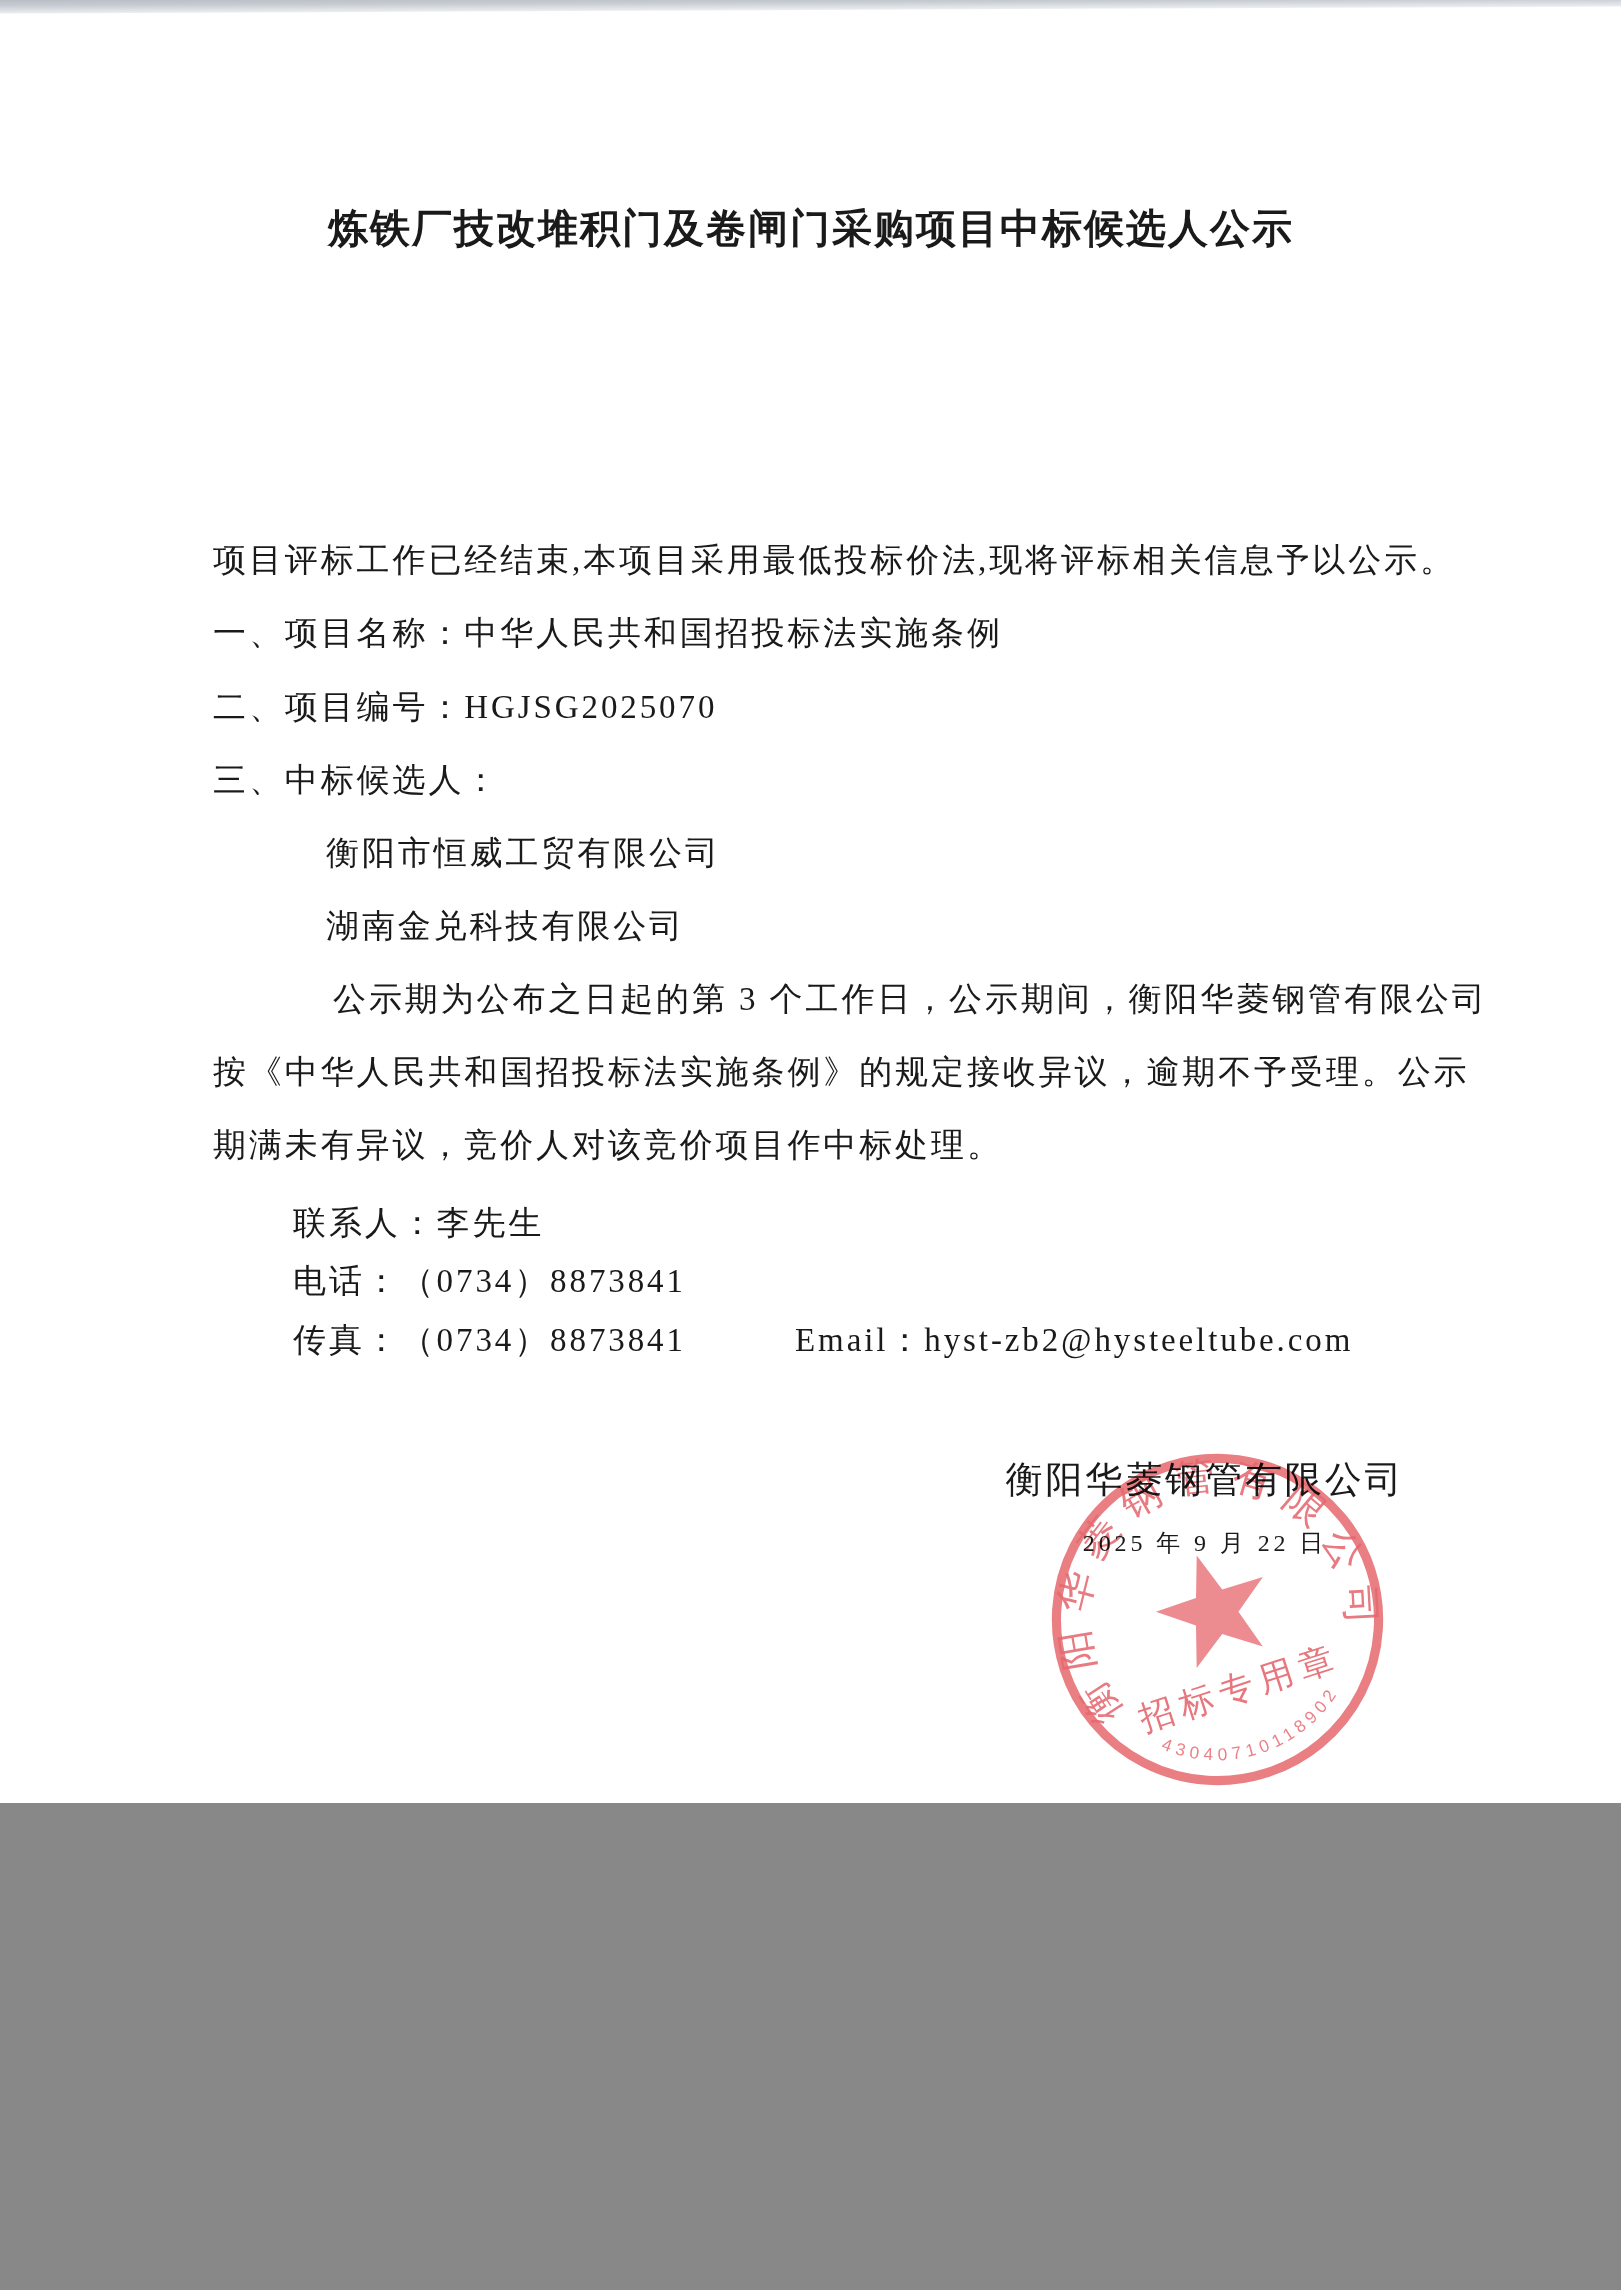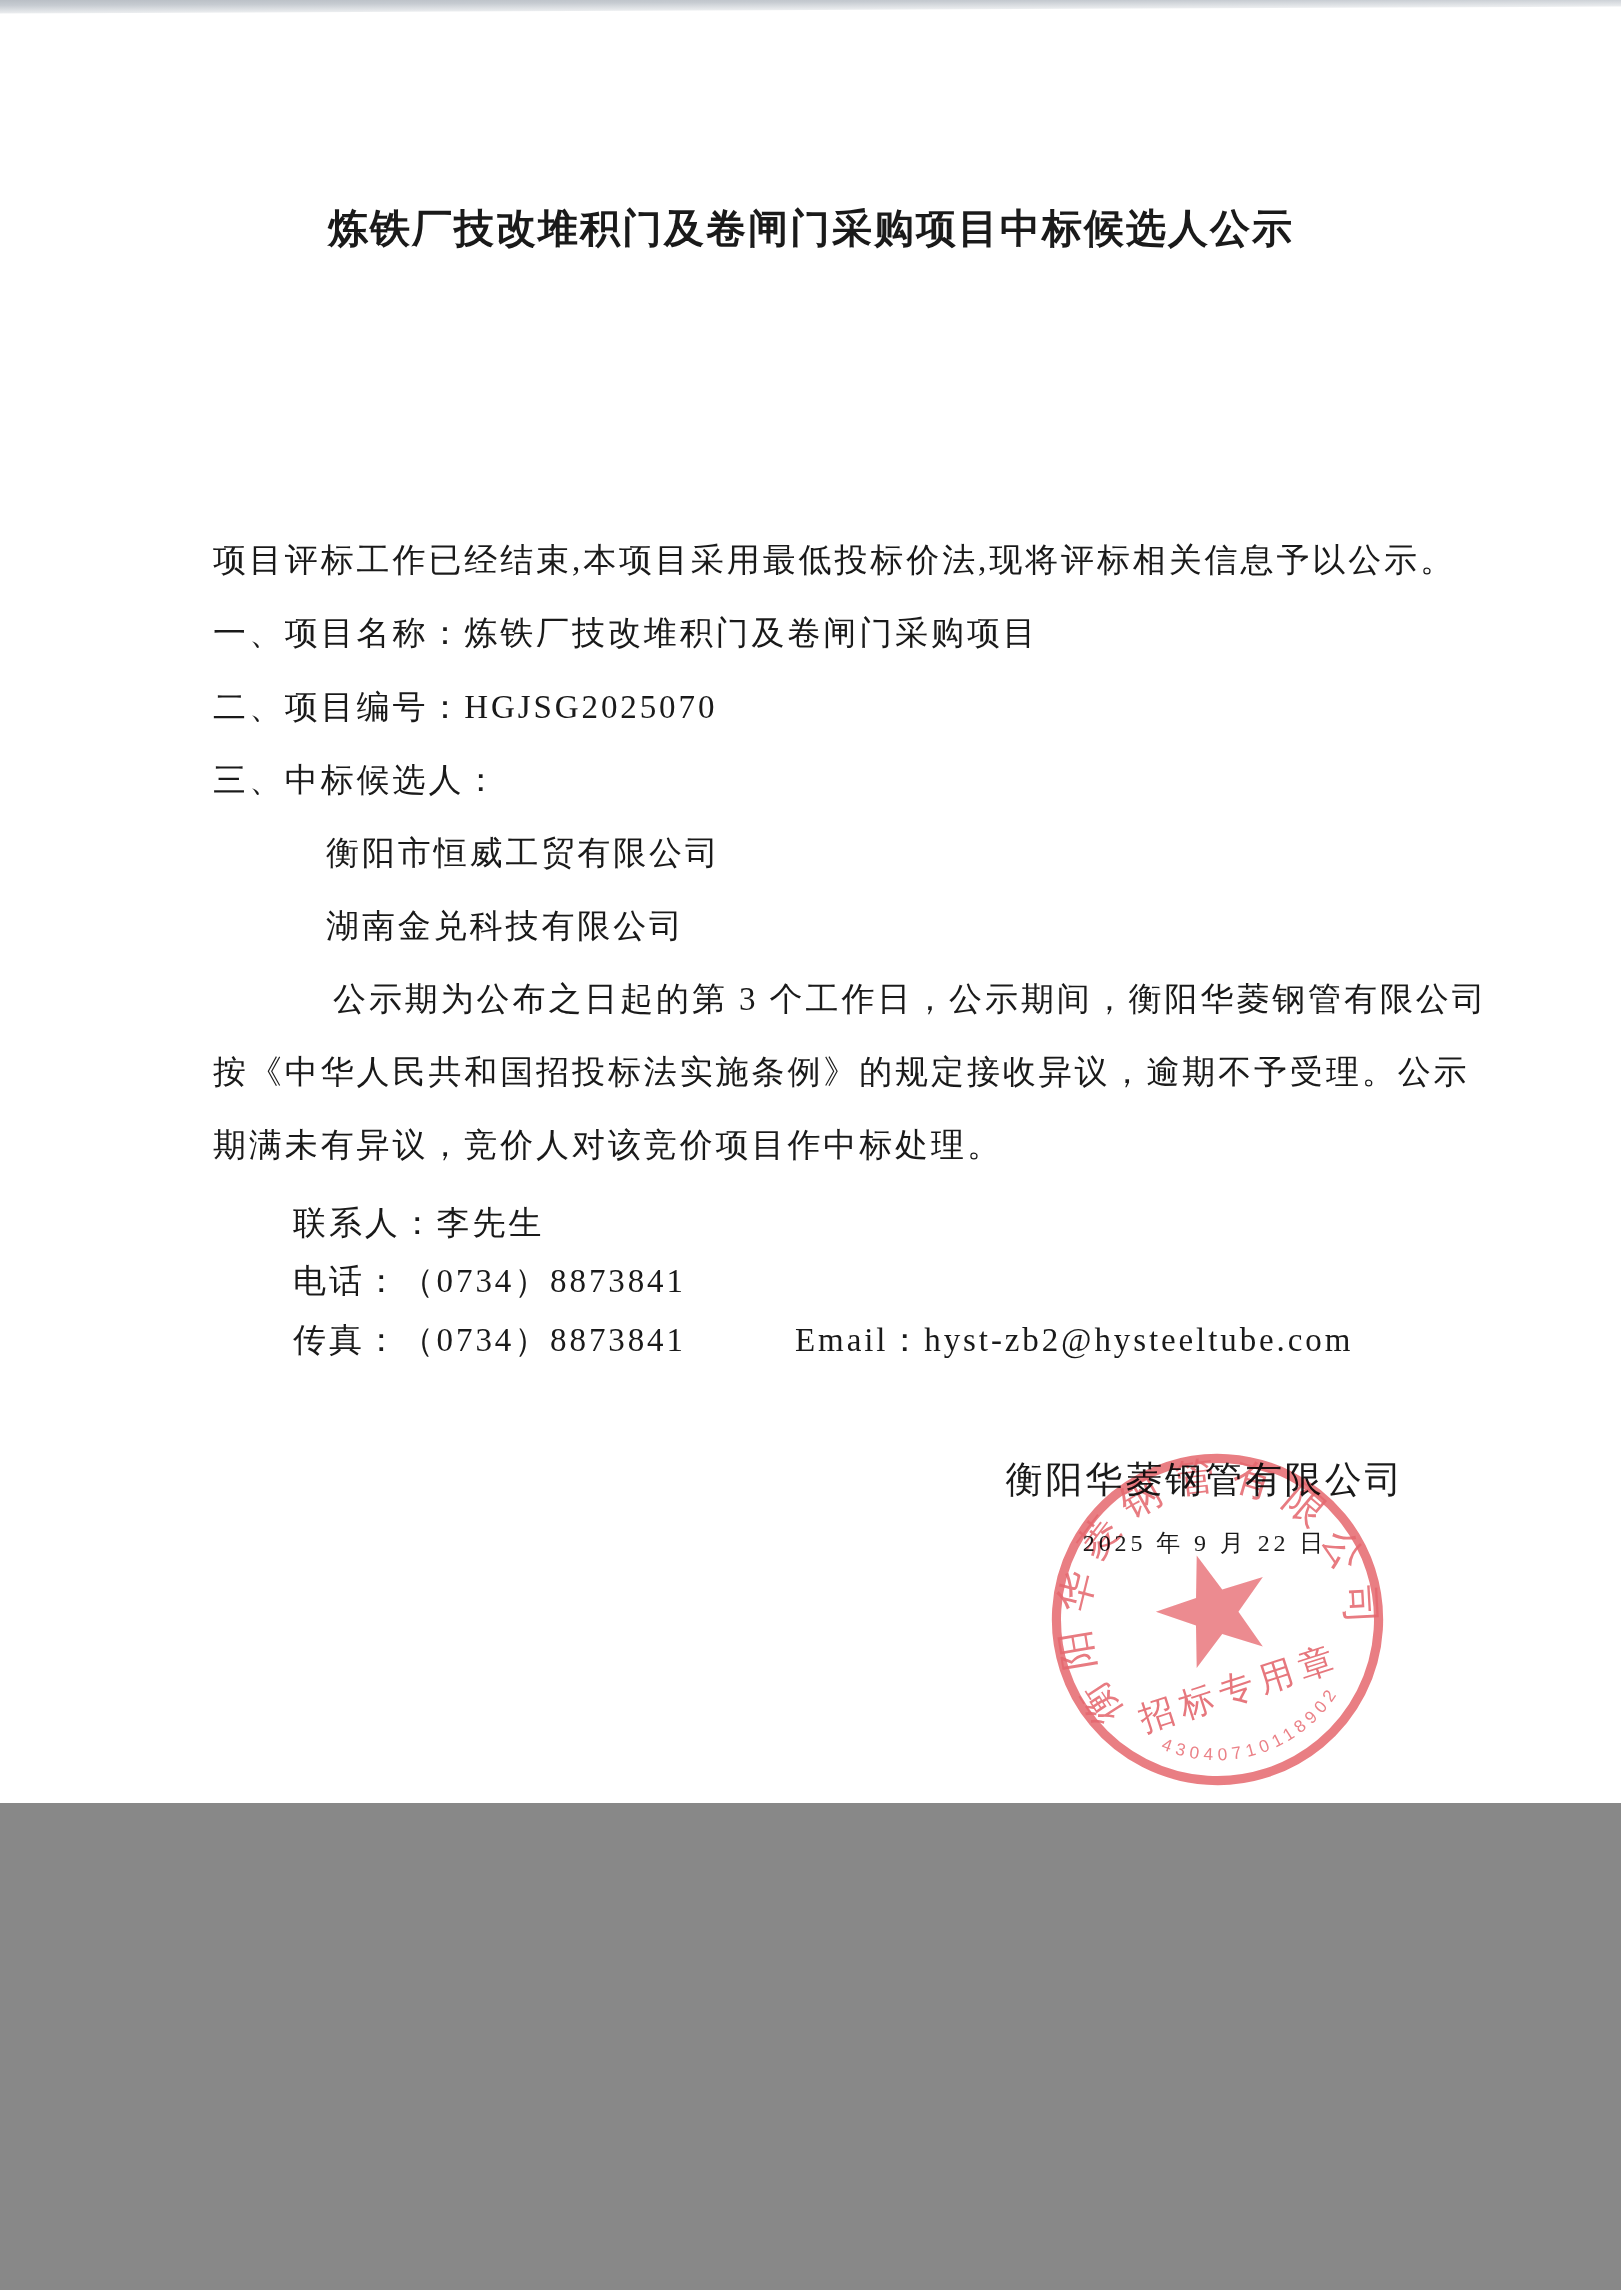--- a/index.html
+++ b/index.html
@@ -64,21 +64,21 @@
 </head>
 <body>
 
 <div class="page">
 
   <div class="scan-edge"></div>
 
   <h1 class="title">炼铁厂技改堆积门及卷闸门采购项目中标候选人公示</h1>
 
   <div class="bline bl2">项目评标工作已经结束,本项目采用最低投标价法,现将评标相关信息予以公示。</div>
-  <div class="bline bl3">一、项目名称：炼铁厂技改堆积门及卷闸门采购项目</div>
+  <div class="bline bl3">一、项目名称：中华人民共和国招投标法实施条例</div>
   <div class="bline bl4">二、项目编号：HGJSG2025070</div>
   <div class="bline bl5">三、中标候选人：</div>
   <div class="bline bl6">衡阳市恒威工贸有限公司</div>
   <div class="bline bl7">湖南金兑科技有限公司</div>
   <div class="bline bl8">公示期为公布之日起的第 3 个工作日，公示期间，衡阳华菱钢管有限公司</div>
   <div class="bline bl9">按《中华人民共和国招投标法实施条例》的规定接收异议，逾期不予受理。公示</div>
   <div class="bline bl10">期满未有异议，竞价人对该竞价项目作中标处理。</div>
 
   <div class="contact-line cl1">联系人：李先生</div>
   <div class="contact-line cl2">电话：（0734）8873841</div>

